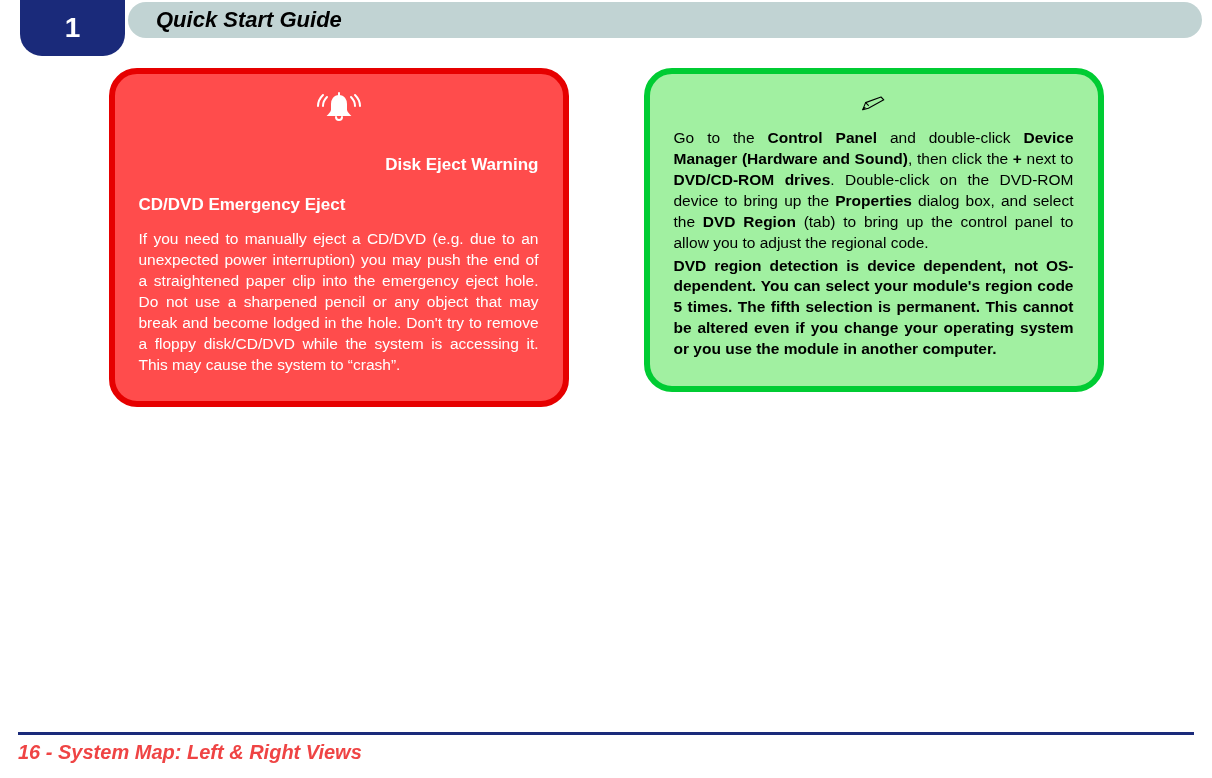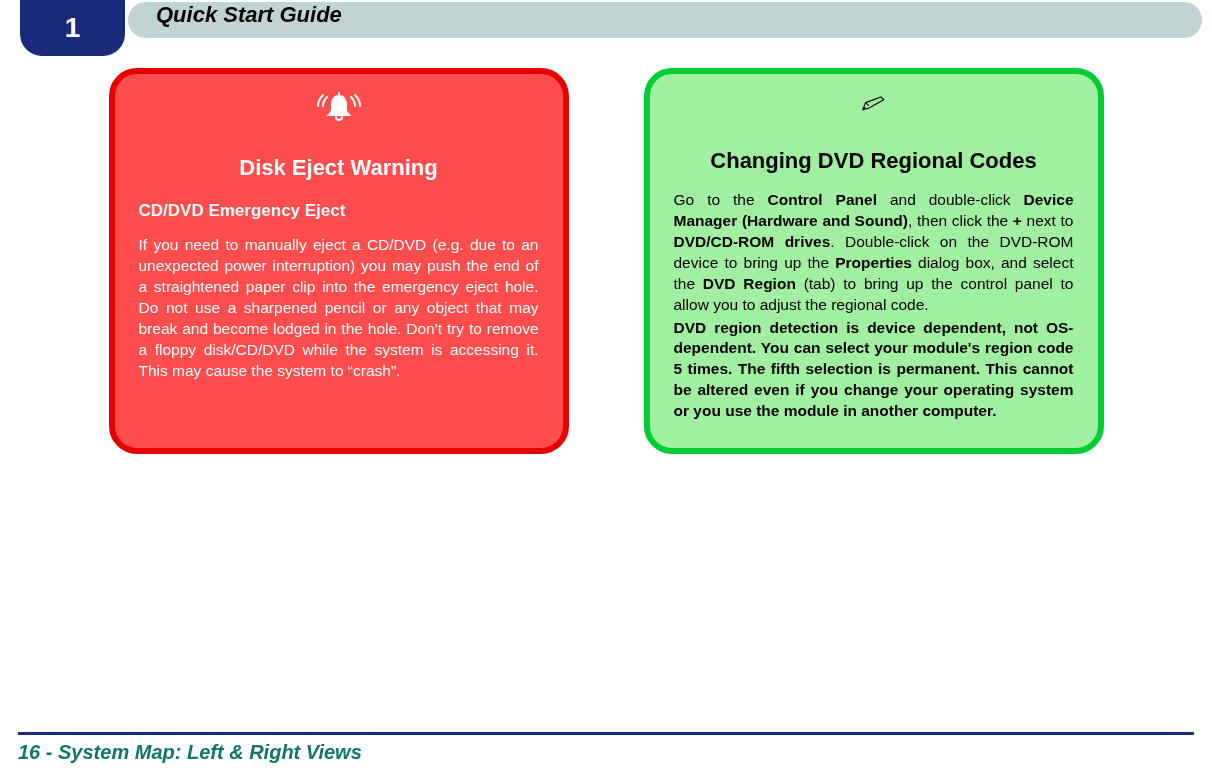--- a/index.html
+++ b/index.html
@@ -37,21 +37,21 @@
     }
     .title-bar {
       position: absolute;
       left: 128px;
       right: 10px;
       top: 2px;
       height: 36px;
       background: #c1d3d3;
       border-radius: 18px;
       display: flex;
-      align-items: flex-start;
+      align-items: center;
       padding-left: 28px;
     }
     .page-title {
       font-size: 22px;
       font-weight: bold;
       font-style: italic;
       color: #000;
     }
     .content {
       position: absolute;
@@ -85,23 +85,23 @@
       align-self: flex-start;
     }
     .box-icon {
       display: block;
       text-align: center;
       font-size: 28px;
       line-height: 1;
       margin-bottom: 8px;
     }
     .box-title {
-      text-align: center;
+      text-align: right;
       font-weight: bold;
-      font-size: 22px;
+      font-size: 17px;
       margin-bottom: 16px;
       margin-top: 28px;
     }
     .box-subtitle {
       text-align: left;
       font-weight: bold;
       font-size: 17px;
       margin: 20px 0 14px 0;
     }
     .box-text {
@@ -122,21 +122,21 @@
     }
     .footer-rule {
       height: 3px;
       background: #1a2a7a;
       margin-bottom: 6px;
     }
     .footer-text {
       font-size: 20px;
       font-weight: bold;
       font-style: italic;
-      color: #0f766e;
+      color: #ef4444;
     }
     .pencil-icon svg { width: 28px; height: 22px; }
     .alarm-icon { letter-spacing: -2px; }
   </style>
 </head>
 <body>
 
 <div class="header">
   <div class="chapter-badge">
     <span class="chapter-number">1</span>
@@ -171,21 +171,20 @@
     <div class="box box-green">
       <span class="box-icon pencil-icon">
         <svg viewBox="0 0 40 24">
           <g stroke="#000" stroke-width="1.6" fill="none" stroke-linejoin="round" stroke-linecap="round">
             <path d="M4 20 L8 10 L30 2 L34 6 L12 18 Z"></path>
             <path d="M8 10 L12 14"></path>
             <path d="M4 20 L7 17"></path>
           </g>
         </svg>
       </span>
-      <div class="box-title">Changing DVD Regional Codes</div>
       <p class="box-text">
         <span>Go to the </span><b>Control Panel</b><span> and double-click </span><b>Device Manager (Hardware and Sound)</b><span>, then click the </span><b>+</b><span> next to </span><b>DVD/CD-ROM drives</b><span>. Double-click on the DVD-ROM device to bring up the </span><b>Properties</b><span> dialog box, and select the </span><b>DVD Region</b><span> (tab) to bring up the control panel to allow you to adjust the regional code.</span>
       </p>
       <p class="box-text">
         <span>DVD region detection is device dependent, not OS-dependent. You can select your module's region code </span><b>5</b><span> times. The fifth selection is permanent. This cannot be altered even if you change your operating system or you use the module in another computer.</span>
       </p>
     </div>
 
   </div>
 </div>

